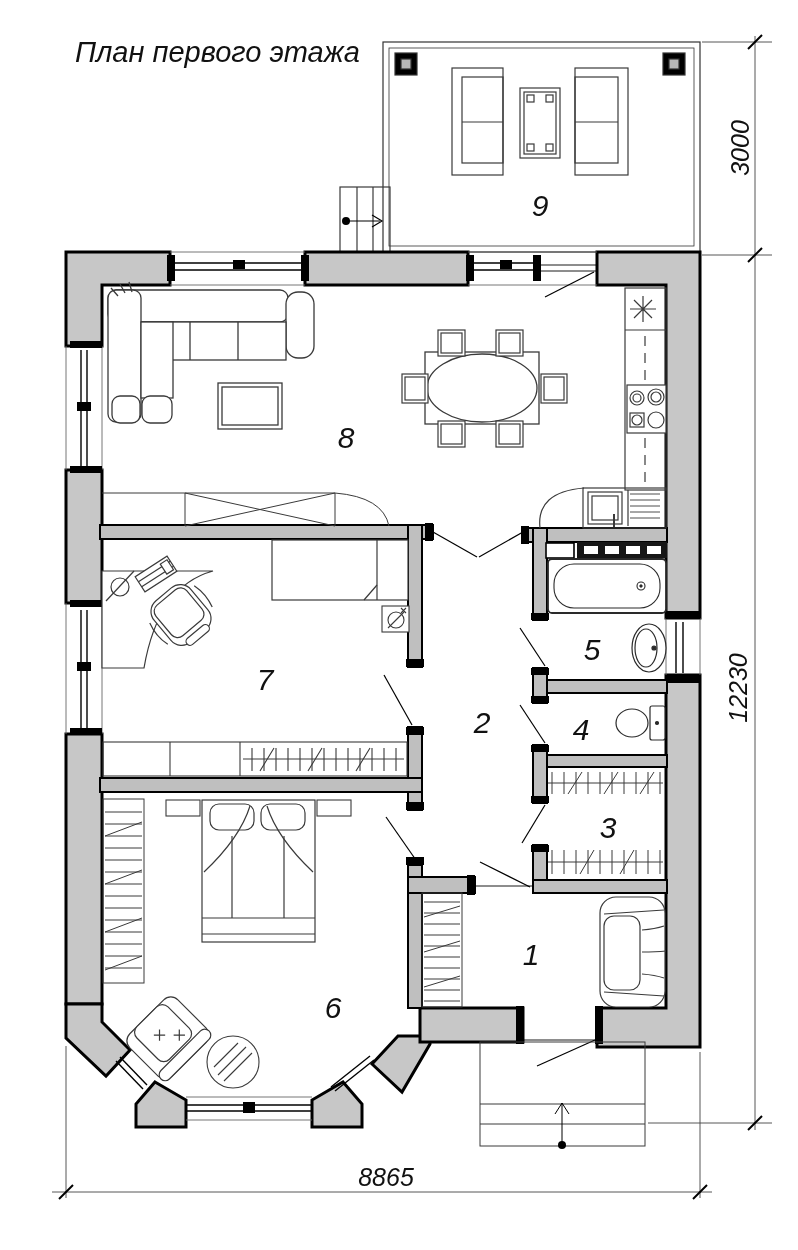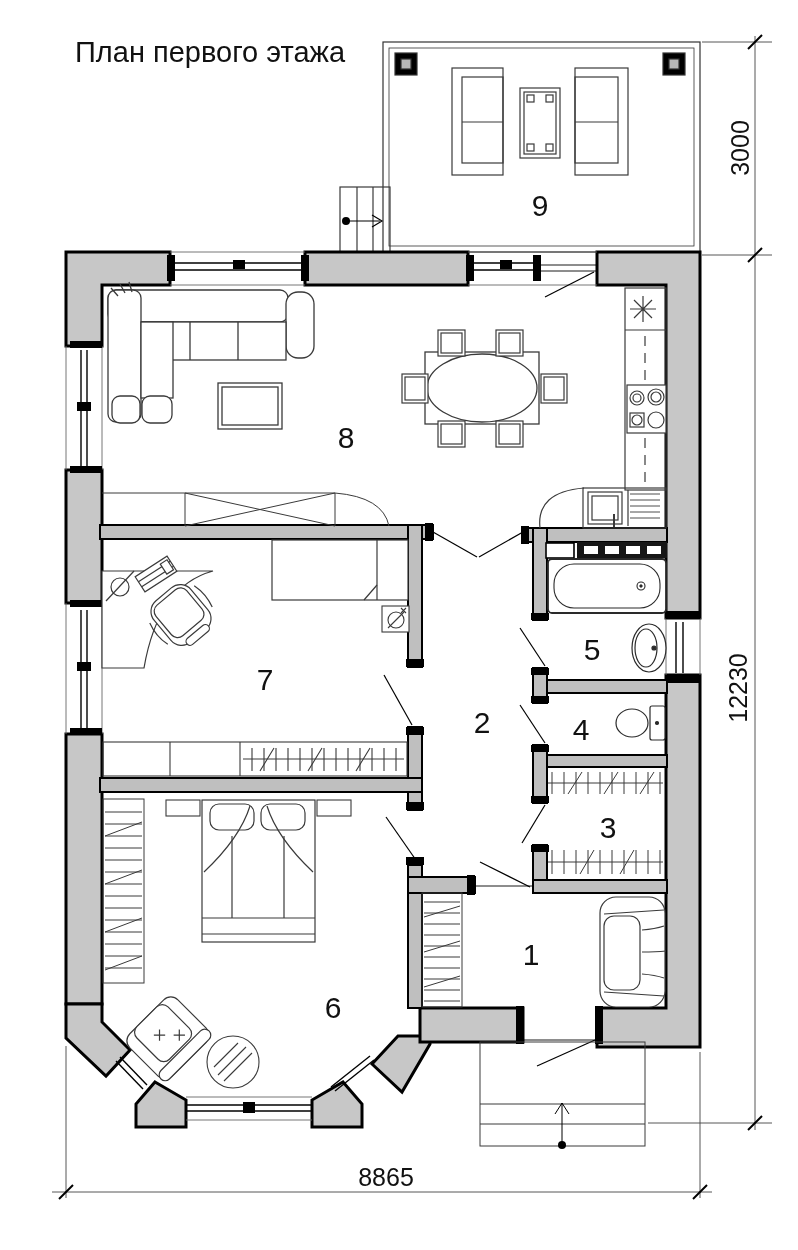--- a/index.html
+++ b/index.html
@@ -1,17 +1,17 @@
 <!DOCTYPE html>
 <html><head>
 <meta charset="utf-8">
 <style>
   html,body{margin:0;padding:0;background:#ffffff;}
   .page{width:798px;height:1250px;position:relative;background:#fff;overflow:hidden;
-        font-family:"Liberation Sans", sans-serif;}
+        font-family:"Liberation Sans", sans-serif;font-style:italic;}
   svg{display:block;}
   text{font-family:"Liberation Sans", sans-serif;fill:#111;}
   .room-label{font-size:30px;}
   .dim-label{font-size:25px;}
   .title{font-size:29px;}
 </style>
 </head>
 <body>
 
 <div class="page">

